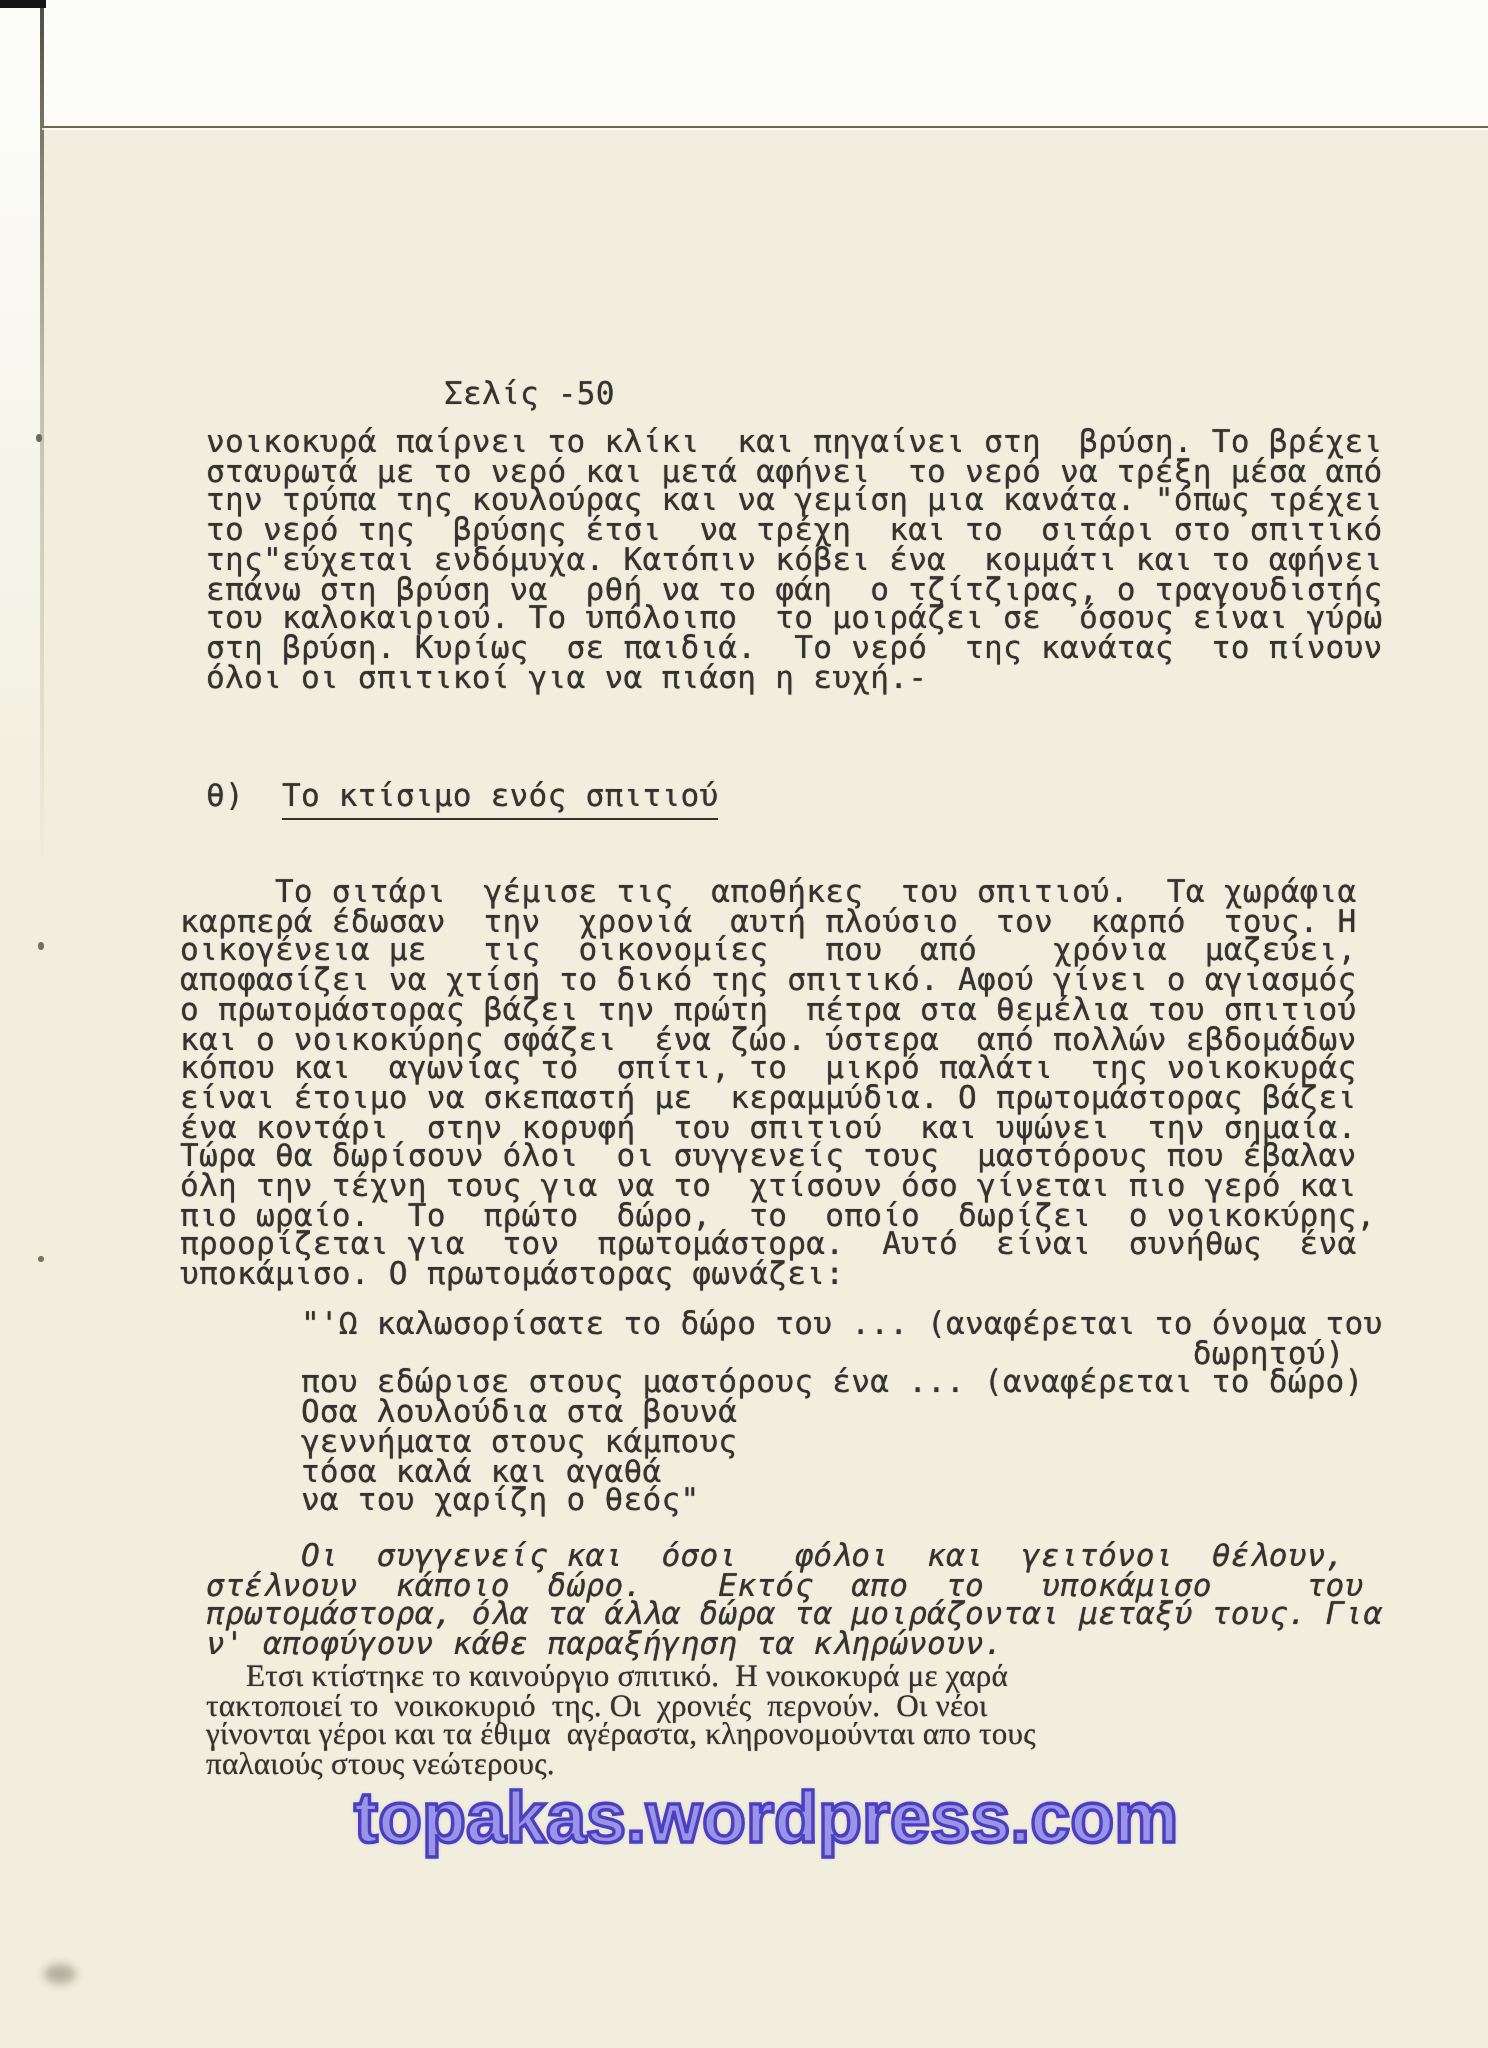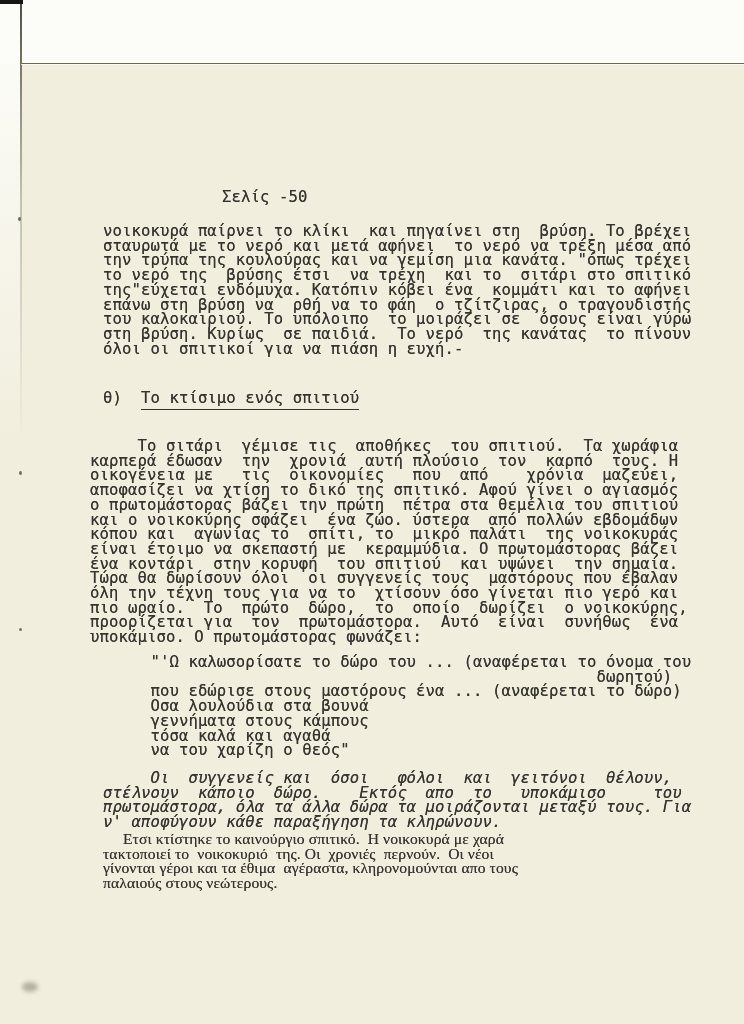--- a/index.html
+++ b/index.html
@@ -27,21 +27,21 @@
     background:rgba(92,86,68,.4);filter:blur(2px);}
   
   .t{
     position:absolute;margin:0;white-space:pre;
     font-family:"DejaVu Sans Mono",monospace;
     font-size:15.6px;line-height:14.7px;letter-spacing:0.1px;
     color:var(--ink,#35332f);
     text-shadow:0 0 .5px rgba(45,43,38,.75);
   }
   .header{left:222px;top:190px;}
-  .para1{left:103px;top:214px;margin-top:10px;}
+  .para1{left:103px;top:214px;}
   .heading{left:103px;top:391px;}
   .heading .u{border-bottom:1.4px solid currentColor;padding-bottom:2px;}
   .para2{left:90px;top:439px;}
   .quote{left:103px;top:655px;}
   .para3{left:103px;top:771px;font-style:italic;}
   .para4{left:103px;top:832px;font-family:Liberation Serif, serif;}
   
   .watermark{
     position:absolute;left:177px;top:888px;
     font-family:"Liberation Sans",sans-serif;
@@ -105,13 +105,14 @@
   <pre class="t para3">     Οι  συγγενείς και  όσοι   φόλοι  και  γειτόνοι  θέλουν,
 στέλνουν  κάποιο  δώρο.    Εκτός  απο  το   υποκάμισο     του
 πρωτομάστορα, όλα τα άλλα δώρα τα μοιράζονται μεταξύ τους. Για
 ν' αποφύγουν κάθε παραξήγηση τα κληρώνουν.</pre>
 
   <pre class="t para4">     Ετσι κτίστηκε το καινούργιο σπιτικό.  Η νοικοκυρά με χαρά
 τακτοποιεί το  νοικοκυριό  της. Οι  χρονιές  περνούν.  Οι νέοι
 γίνονται γέροι και τα έθιμα  αγέραστα, κληρονομούνται απο τους
 παλαιούς στους νεώτερους.</pre>
 
+  <div class="watermark">topakas.wordpress.com</div>
 </div>
 
 </body></html>

